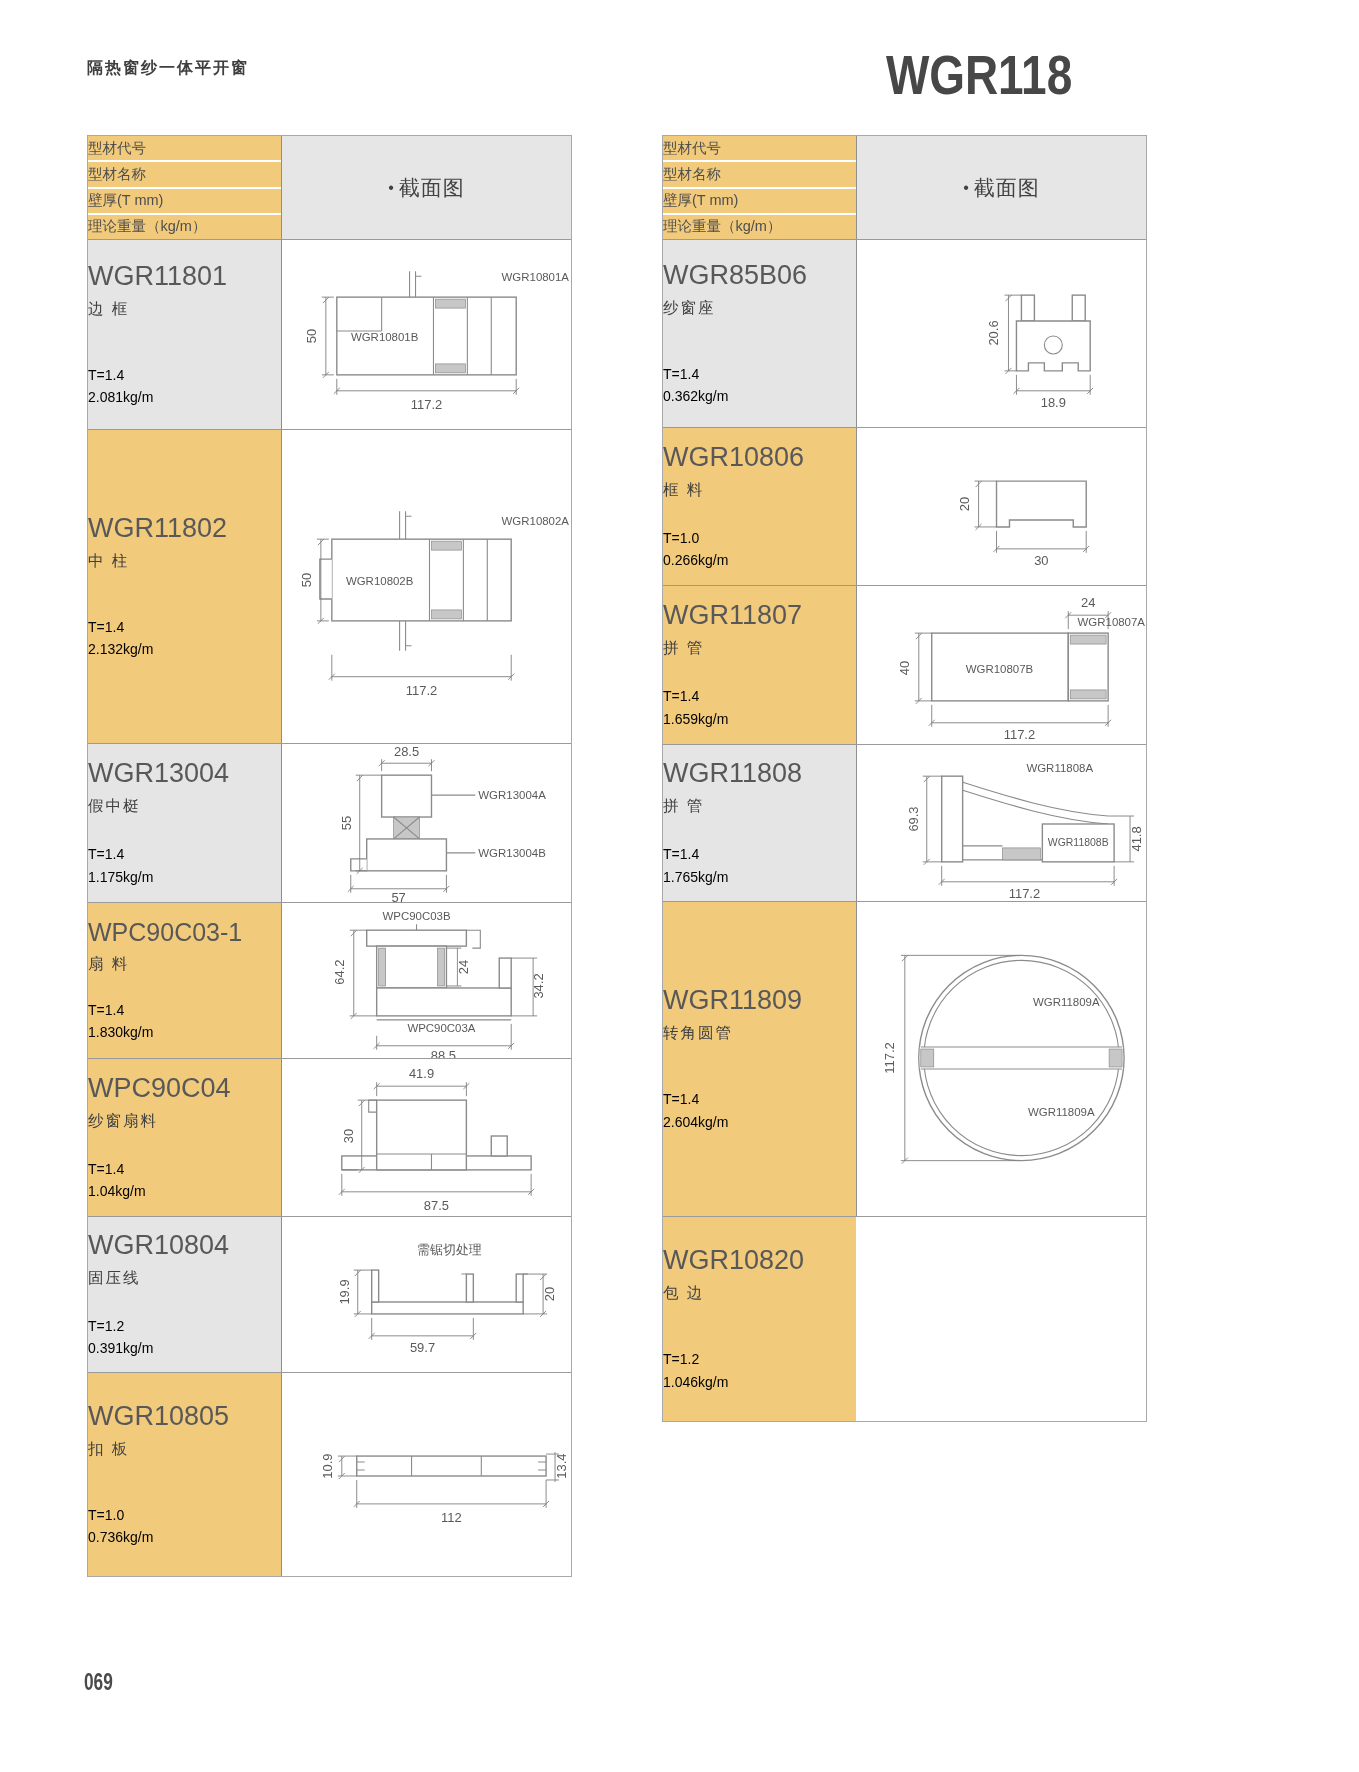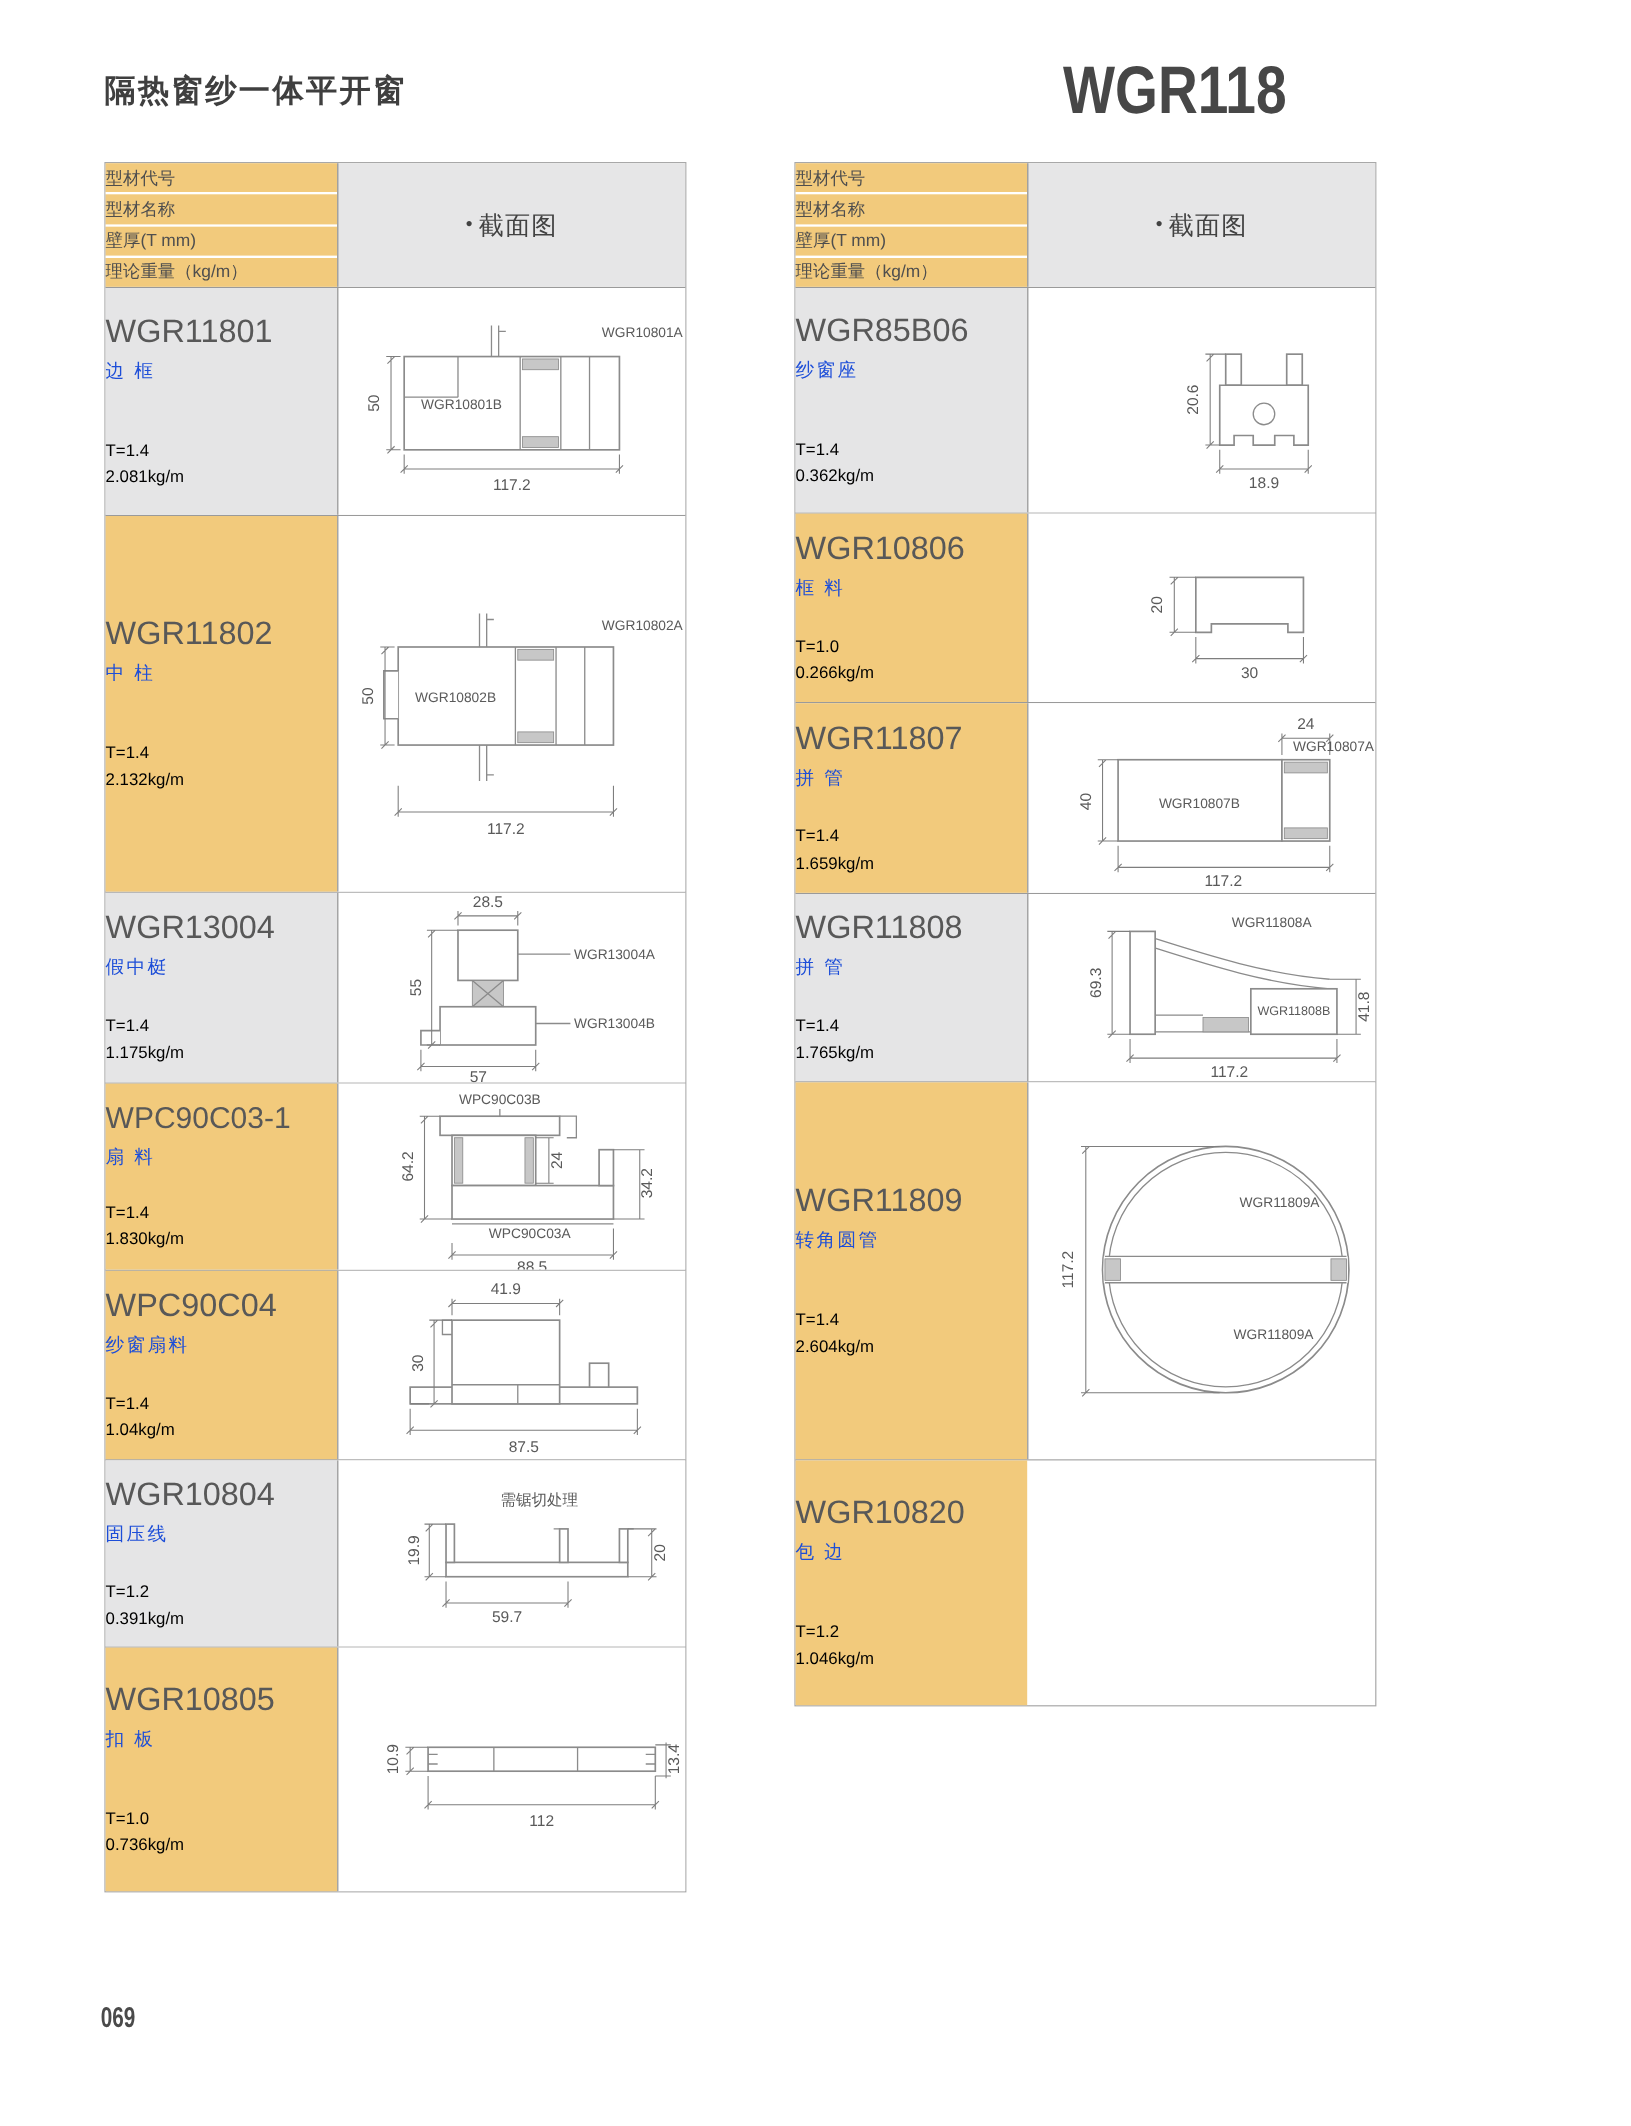--- a/index.html
+++ b/index.html
@@ -1,20 +1,20 @@
 <!DOCTYPE html>
 <html><head>
 <meta charset="utf-8">
 <style>
   html,body{margin:0;padding:0;}
   body{
     width:1359px;height:1772px;position:relative;background:#ffffff;
     font-family:"Liberation Sans","DejaVu Sans",sans-serif;color:#4f4f4f;
   }
-  .page-title{position:absolute;left:87px;top:58px;font-size:26px;font-weight:600;color:#3f3f3f;letter-spacing:2px;}
+  .page-title{position:absolute;left:87px;top:58px;font-size:16px;font-weight:600;color:#3f3f3f;letter-spacing:2px;}
   .model-no{position:absolute;right:287px;top:42px;font-size:56px;font-weight:700;color:#474747;
     transform:scaleX(0.82);transform-origin:100% 50%;letter-spacing:0px;}
   .page-num{position:absolute;left:84px;top:1668px;font-size:24px;font-weight:700;color:#4a4a4a;
     transform:scaleX(0.72);transform-origin:0 50%;}
   .ptable{position:absolute;top:135px;width:485px;border:1px solid #a8a8a8;box-sizing:border-box;background:#fff;}
   .ptable.t-left{left:87px;}
   .ptable.t-right{left:662px;}
   .phead{display:flex;height:103px;}
   .phead-left{width:193px;display:flex;flex-direction:column;}
   .phead-cell{flex:1;background:#f2ca7c;border-bottom:2px solid #ffffff;display:flex;align-items:center;
@@ -22,21 +22,21 @@
   .phead-cell:last-child{border-bottom:none;}
   .phead-right{flex:1;background:#e6e6e7;border-left:1px solid #8f8f8f;display:flex;align-items:center;justify-content:center;
     font-size:21px;color:#424242;letter-spacing:1px;}
   .phead-right .bullet{font-size:16px;margin-right:4px;}
   .prow{display:flex;border-top:1px solid #9a9a9a;}
   .plabel{width:193px;box-sizing:border-box;padding-left:0;padding-right:6px;display:flex;flex-direction:column;justify-content:center;}
   .bg-gray .plabel{background:#e5e5e6;}
   .bg-yellow .plabel{background:#f2ca7c;}
   .pdraw{flex:1;background:#ffffff;border-left:1px solid #8f8f8f;display:flex;align-items:center;justify-content:center;overflow:hidden;}
   .code{font-size:27px;color:#585858;}
-  .pname{font-size:15.5px;color:#1d4ed8;margin-top:7px;letter-spacing:2px;}
+  .pname{font-size:15.5px;color:#404040;margin-top:7px;letter-spacing:2px;}
   .tblock{margin-top:44px;font-size:14px;color:#000000;line-height:1.6;}
   
   svg{display:block;}
   .outline{fill:#ffffff;stroke:#8b8b8b;stroke-width:1.4;}
   .thin{fill:none;stroke:#8b8b8b;stroke-width:1.1;}
   .hatch{fill:#c7c7c7;stroke:#8b8b8b;stroke-width:0.7;}
   .dline{fill:none;stroke:#7e7e7e;stroke-width:0.9;}
   svg text{fill:#5a5a5a;font-family:"Liberation Sans","DejaVu Sans",sans-serif;}
   .dt{font-size:13px;}
   .pl{font-size:11.5px;}

